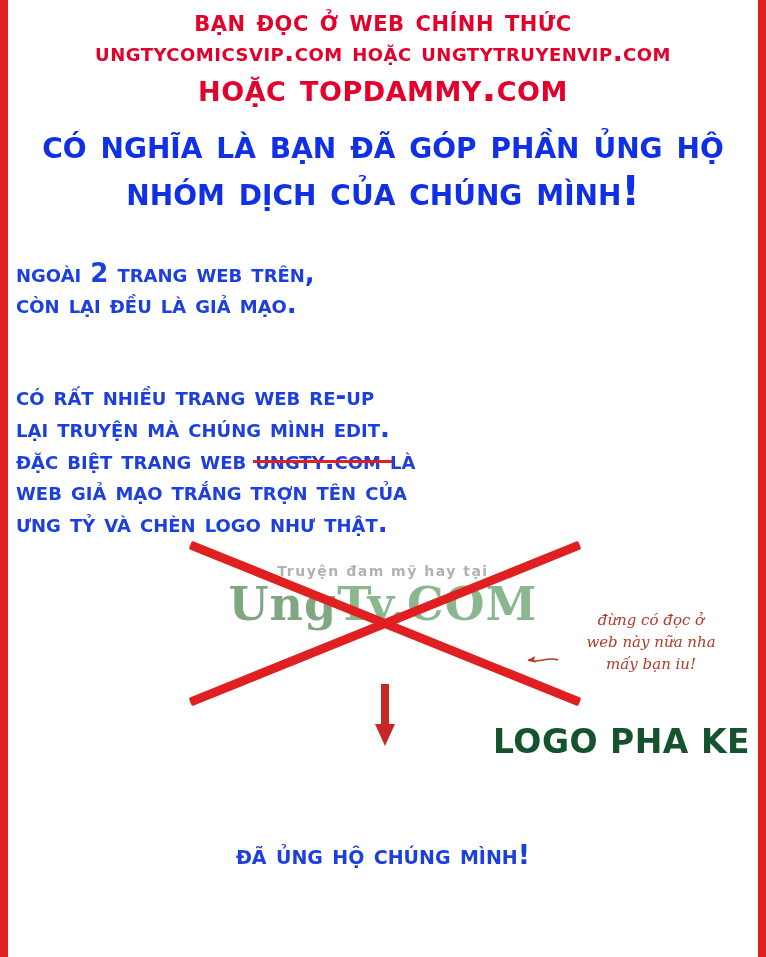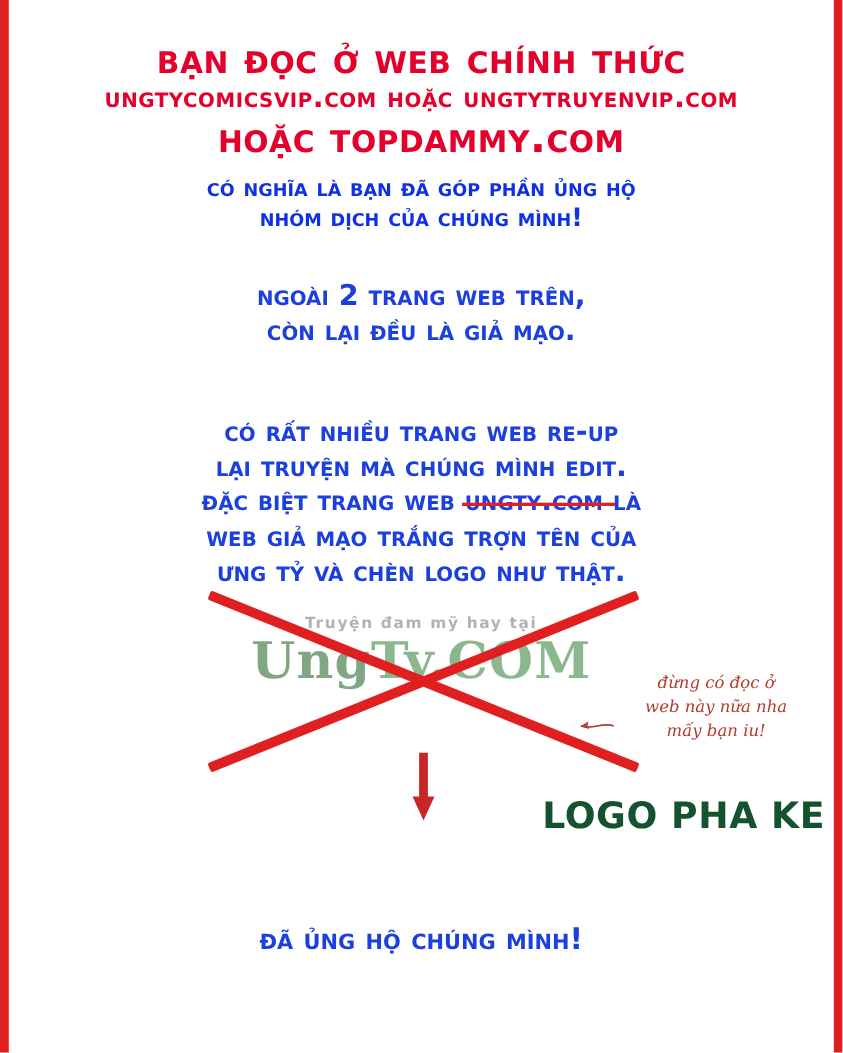--- a/index.html
+++ b/index.html
@@ -34,39 +34,38 @@
   
   .headline {
     text-align: center;
     color: #e4002b;
     font-weight: bold;
     letter-spacing: 0.5px;
     line-height: 1.12;
     font-variant: small-caps;
     text-transform: lowercase;
   }
-  .headline .l1 { font-size: 38px; padding-top: 32px; }
+  .headline .l1 { font-size: 30px; padding-top: 4px; }
   .headline .l2 { font-size: 26px; }
   .headline .l3 { font-size: 38px; }
 
   
   .subhead {
     text-align: center;
     color: #1030e8;
     font-weight: bold;
-    font-size: 23px;
+    font-size: 40px;
     line-height: 1.18;
     font-variant: small-caps;
     text-transform: lowercase;
     margin-top: 12px;
   }
 
   
   .para {
-    text-align: center;
     color: #1c3fe0;
     font-weight: bold;
     font-size: 26px;
     line-height: 1.22;
     font-variant: small-caps;
     text-transform: lowercase;
   }
   .para.p1 { margin-top: 42px; }
   .para.p2 { margin-top: 60px; }
 

